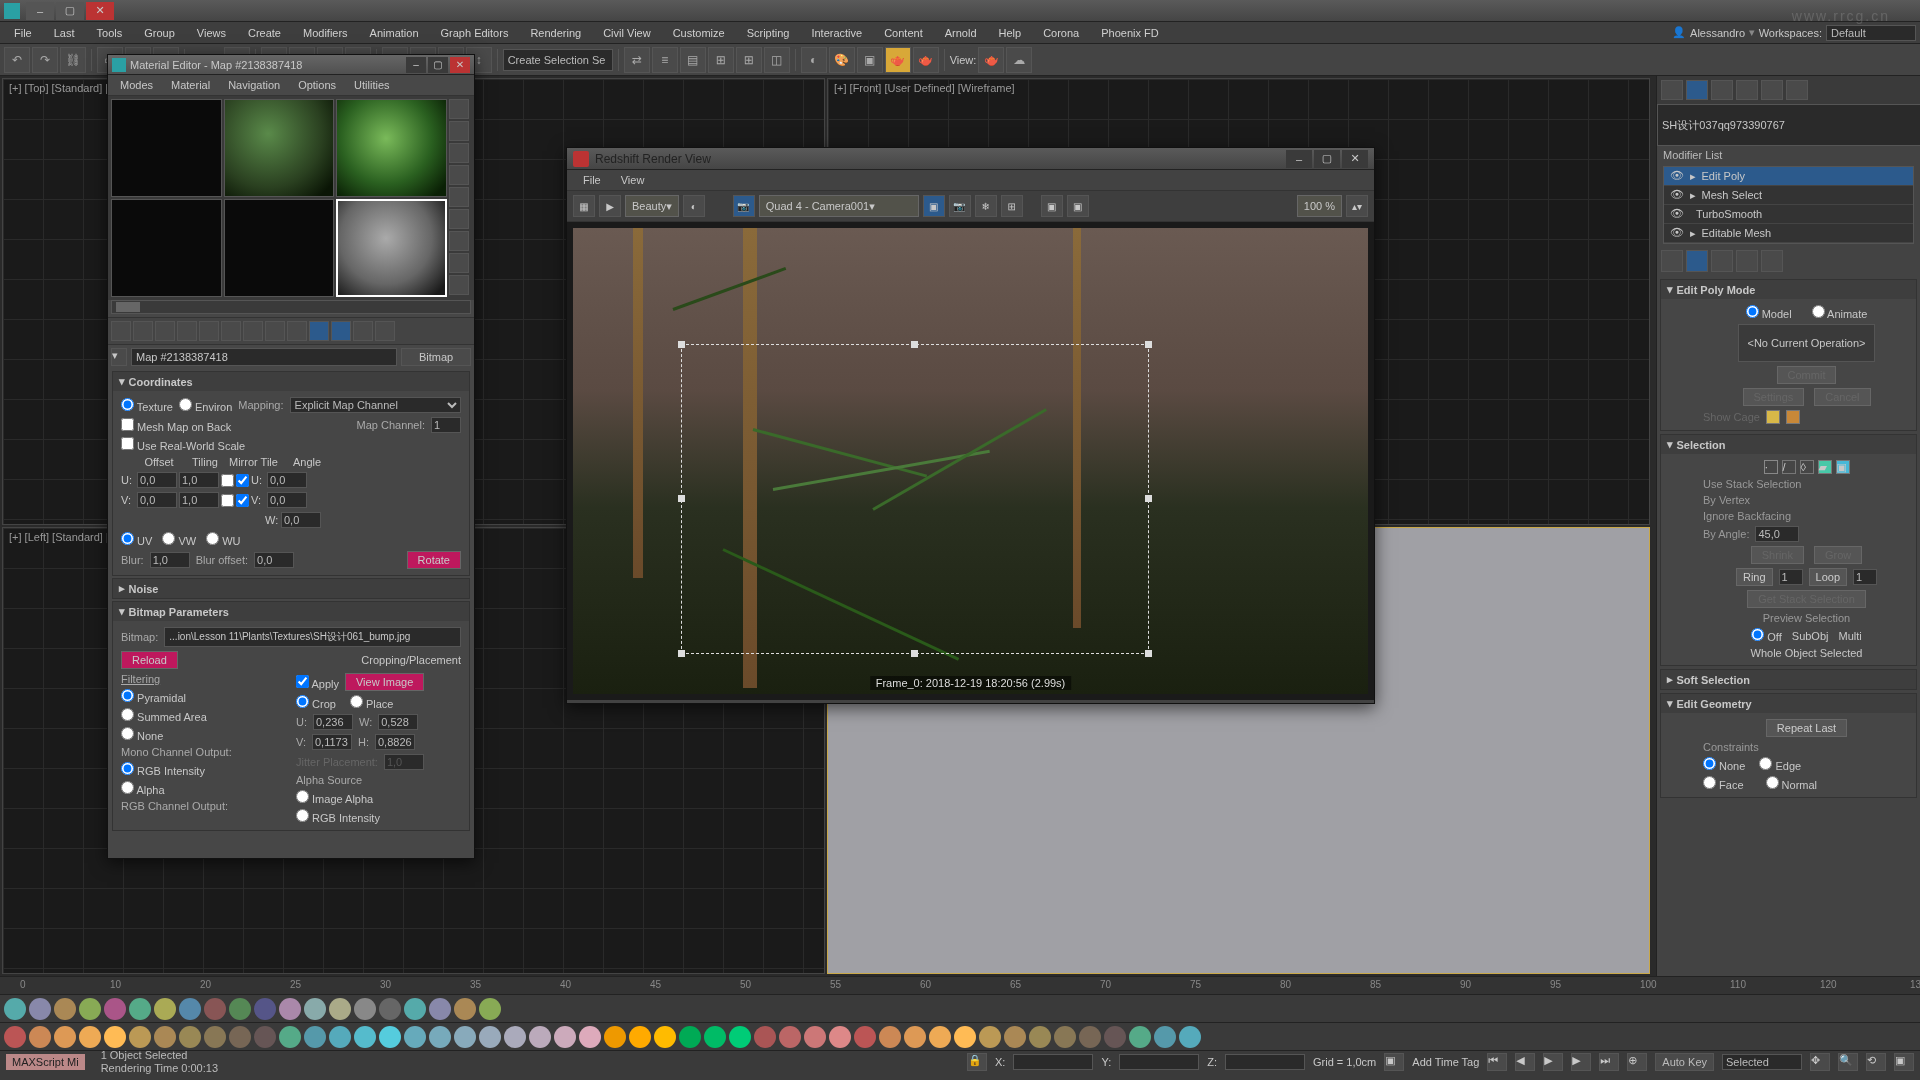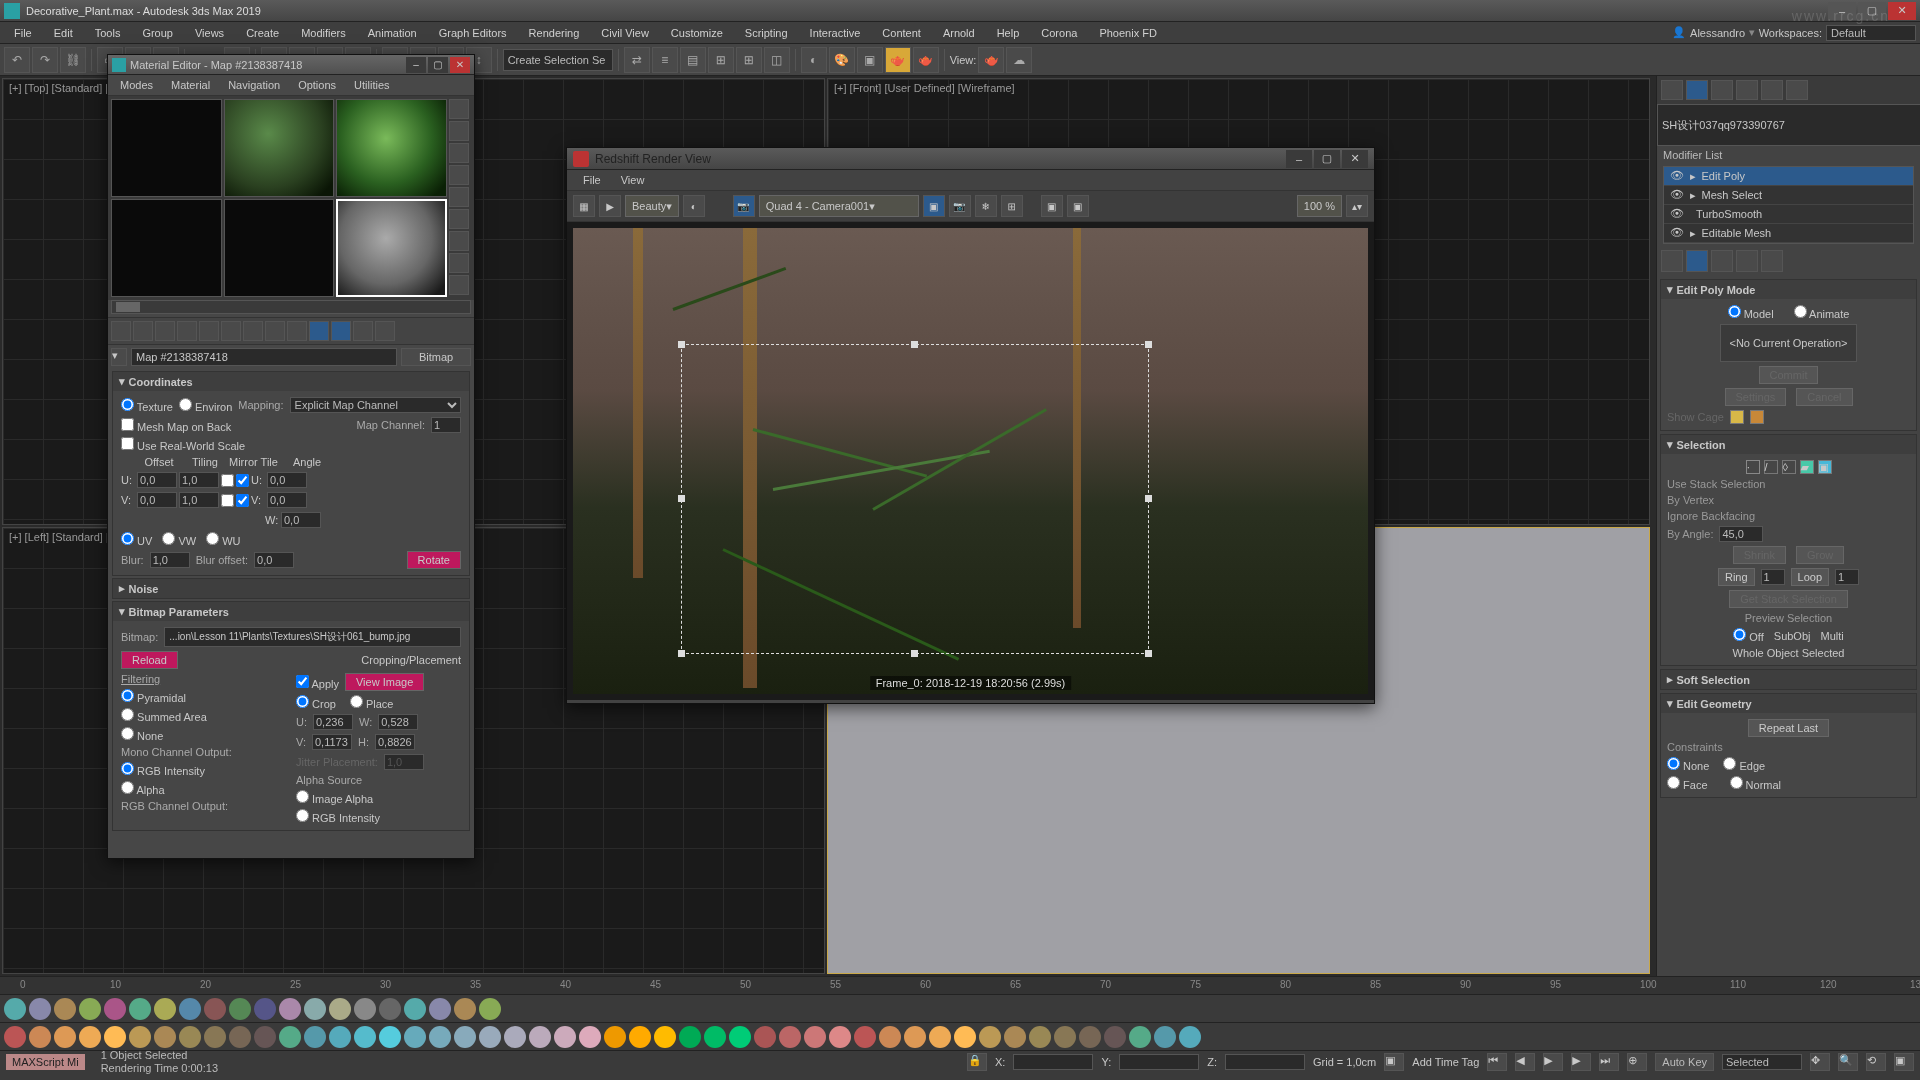--- a/index.html
+++ b/index.html
@@ -30,21 +30,21 @@
 .rp-input { background:#2a2a2a; border:1px solid #555; padding:14px 4px; width:284px; }
 .rp-label { padding:3px 6px; color:#bbb; }
 .rp-list { margin:2px 6px; border:1px solid #555; background:#333; }
 .rp-li { padding:2px 6px; border-bottom:1px solid #444; display:flex; align-items:center; gap:6px; }
 .rp-li.sel { background:#2c5a8c; color:#fff; }
 .rp-li .eye { width:14px; height:14px; display:inline-block; }
 .rp-iconrow { display:flex; gap:3px; padding:4px; }
 .rp-iconrow .ib { width:22px; height:22px; background:#4a4a4a; border:1px solid #555; }
 .rp-rollout { margin:3px; background:#464646; border:1px solid #333; }
 .rp-rollout-h { background:#3e3e3e; padding:3px 6px; font-weight:bold; display:flex; align-items:center; gap:4px; }
-.rp-rollout-b { padding:4px 6px; }
+.rp-rollout-b { padding:4px 6px;margin-left:36px; }
 .rp-row { display:flex; align-items:center; gap:6px; padding:2px 0; }
 .rp-row label { font-size:11px; color:#999; }
 .rp-row input[type=text] { background:#2a2a2a; border:1px solid #555; width:44px; padding:1px 2px; color:#bbb; }
 .rp-row .btn { background:#555; border:1px solid #666; padding:2px 10px; color:#ccc; }
 .rp-row .sq { width:14px; height:14px; border:1px solid #777; }
 .rp-row .sq.y { background:#d8b848; }
 .rp-row .sq.c { background:#48b8d8; }
 .rp-row .sq.t { background:#48c8a8; }
 .bottombar { background:#3a3a3a; }
 .timetrack { height:16px; background:#2e2e2e; display:flex; align-items:center; border-top:1px solid #222; }
@@ -115,31 +115,30 @@
 .rswin .rview .framelabel { position:absolute; bottom:10px; left:50%; transform:translateX(-50%); background:rgba(0,0,0,.5); color:#ddd; padding:1px 6px; font-size:11px; }
 .bamboo { position:absolute; width:10px; background:linear-gradient(180deg,#8a6a3a,#6a4a2a); }
 .leaf { position:absolute; background:#2a4a1a; transform-origin:0 50%; height:3px; }
 .watermark { position:fixed; right:30px; top:8px; color:rgba(255,255,255,.15); font-size:14px; letter-spacing:2px; pointer-events:none; }
 </style>
 </head>
 <body>
 
 <div class="titlebar">
   <div class="logo"></div>
-  <div class="title">Decorative_Plant.max - Autodesk 3ds Max 2019</div>
   <div class="winbtns">
     <div class="winbtn">–</div>
     <div class="winbtn">▢</div>
     <div class="winbtn close">✕</div>
   </div>
 </div>
 
 <div class="menubar">
   <span class="menuitem">File</span>
-  <span class="menuitem">Edit</span>
+  <span class="menuitem">Last</span>
   <span class="menuitem">Tools</span>
   <span class="menuitem">Group</span>
   <span class="menuitem">Views</span>
   <span class="menuitem">Create</span>
   <span class="menuitem">Modifiers</span>
   <span class="menuitem">Animation</span>
   <span class="menuitem">Graph Editors</span>
   <span class="menuitem">Rendering</span>
   <span class="menuitem">Civil View</span>
   <span class="menuitem">Customize</span>

